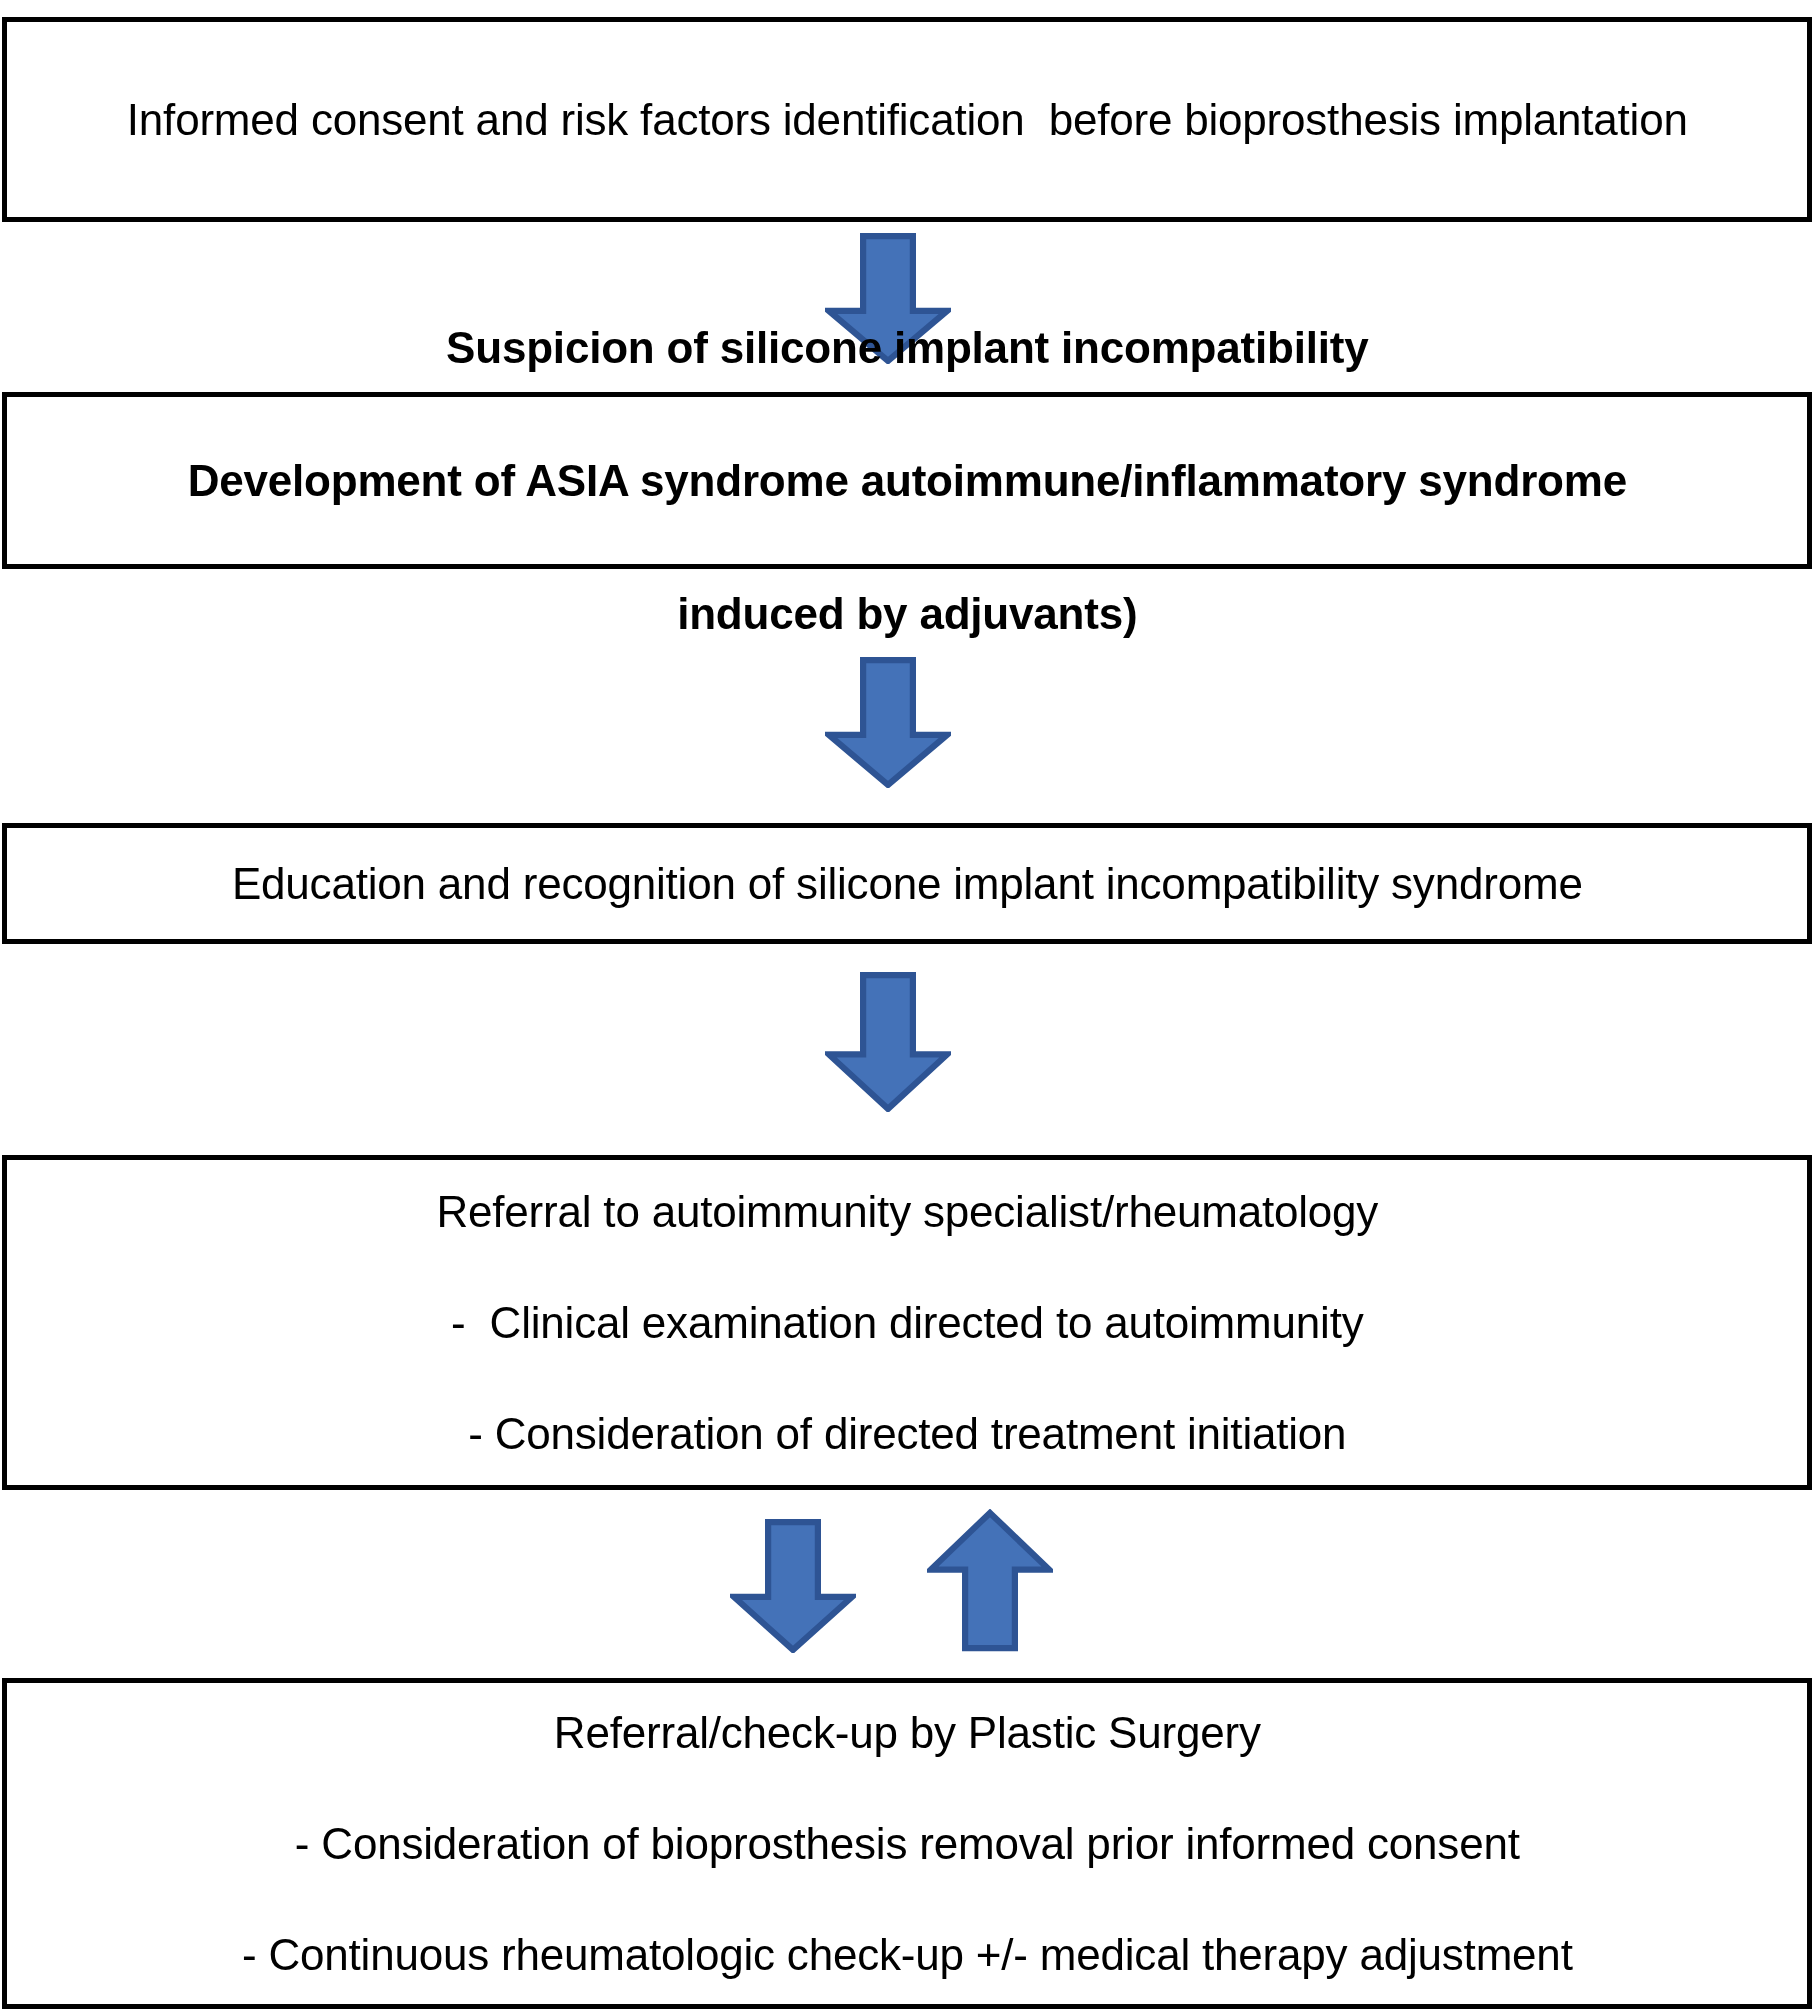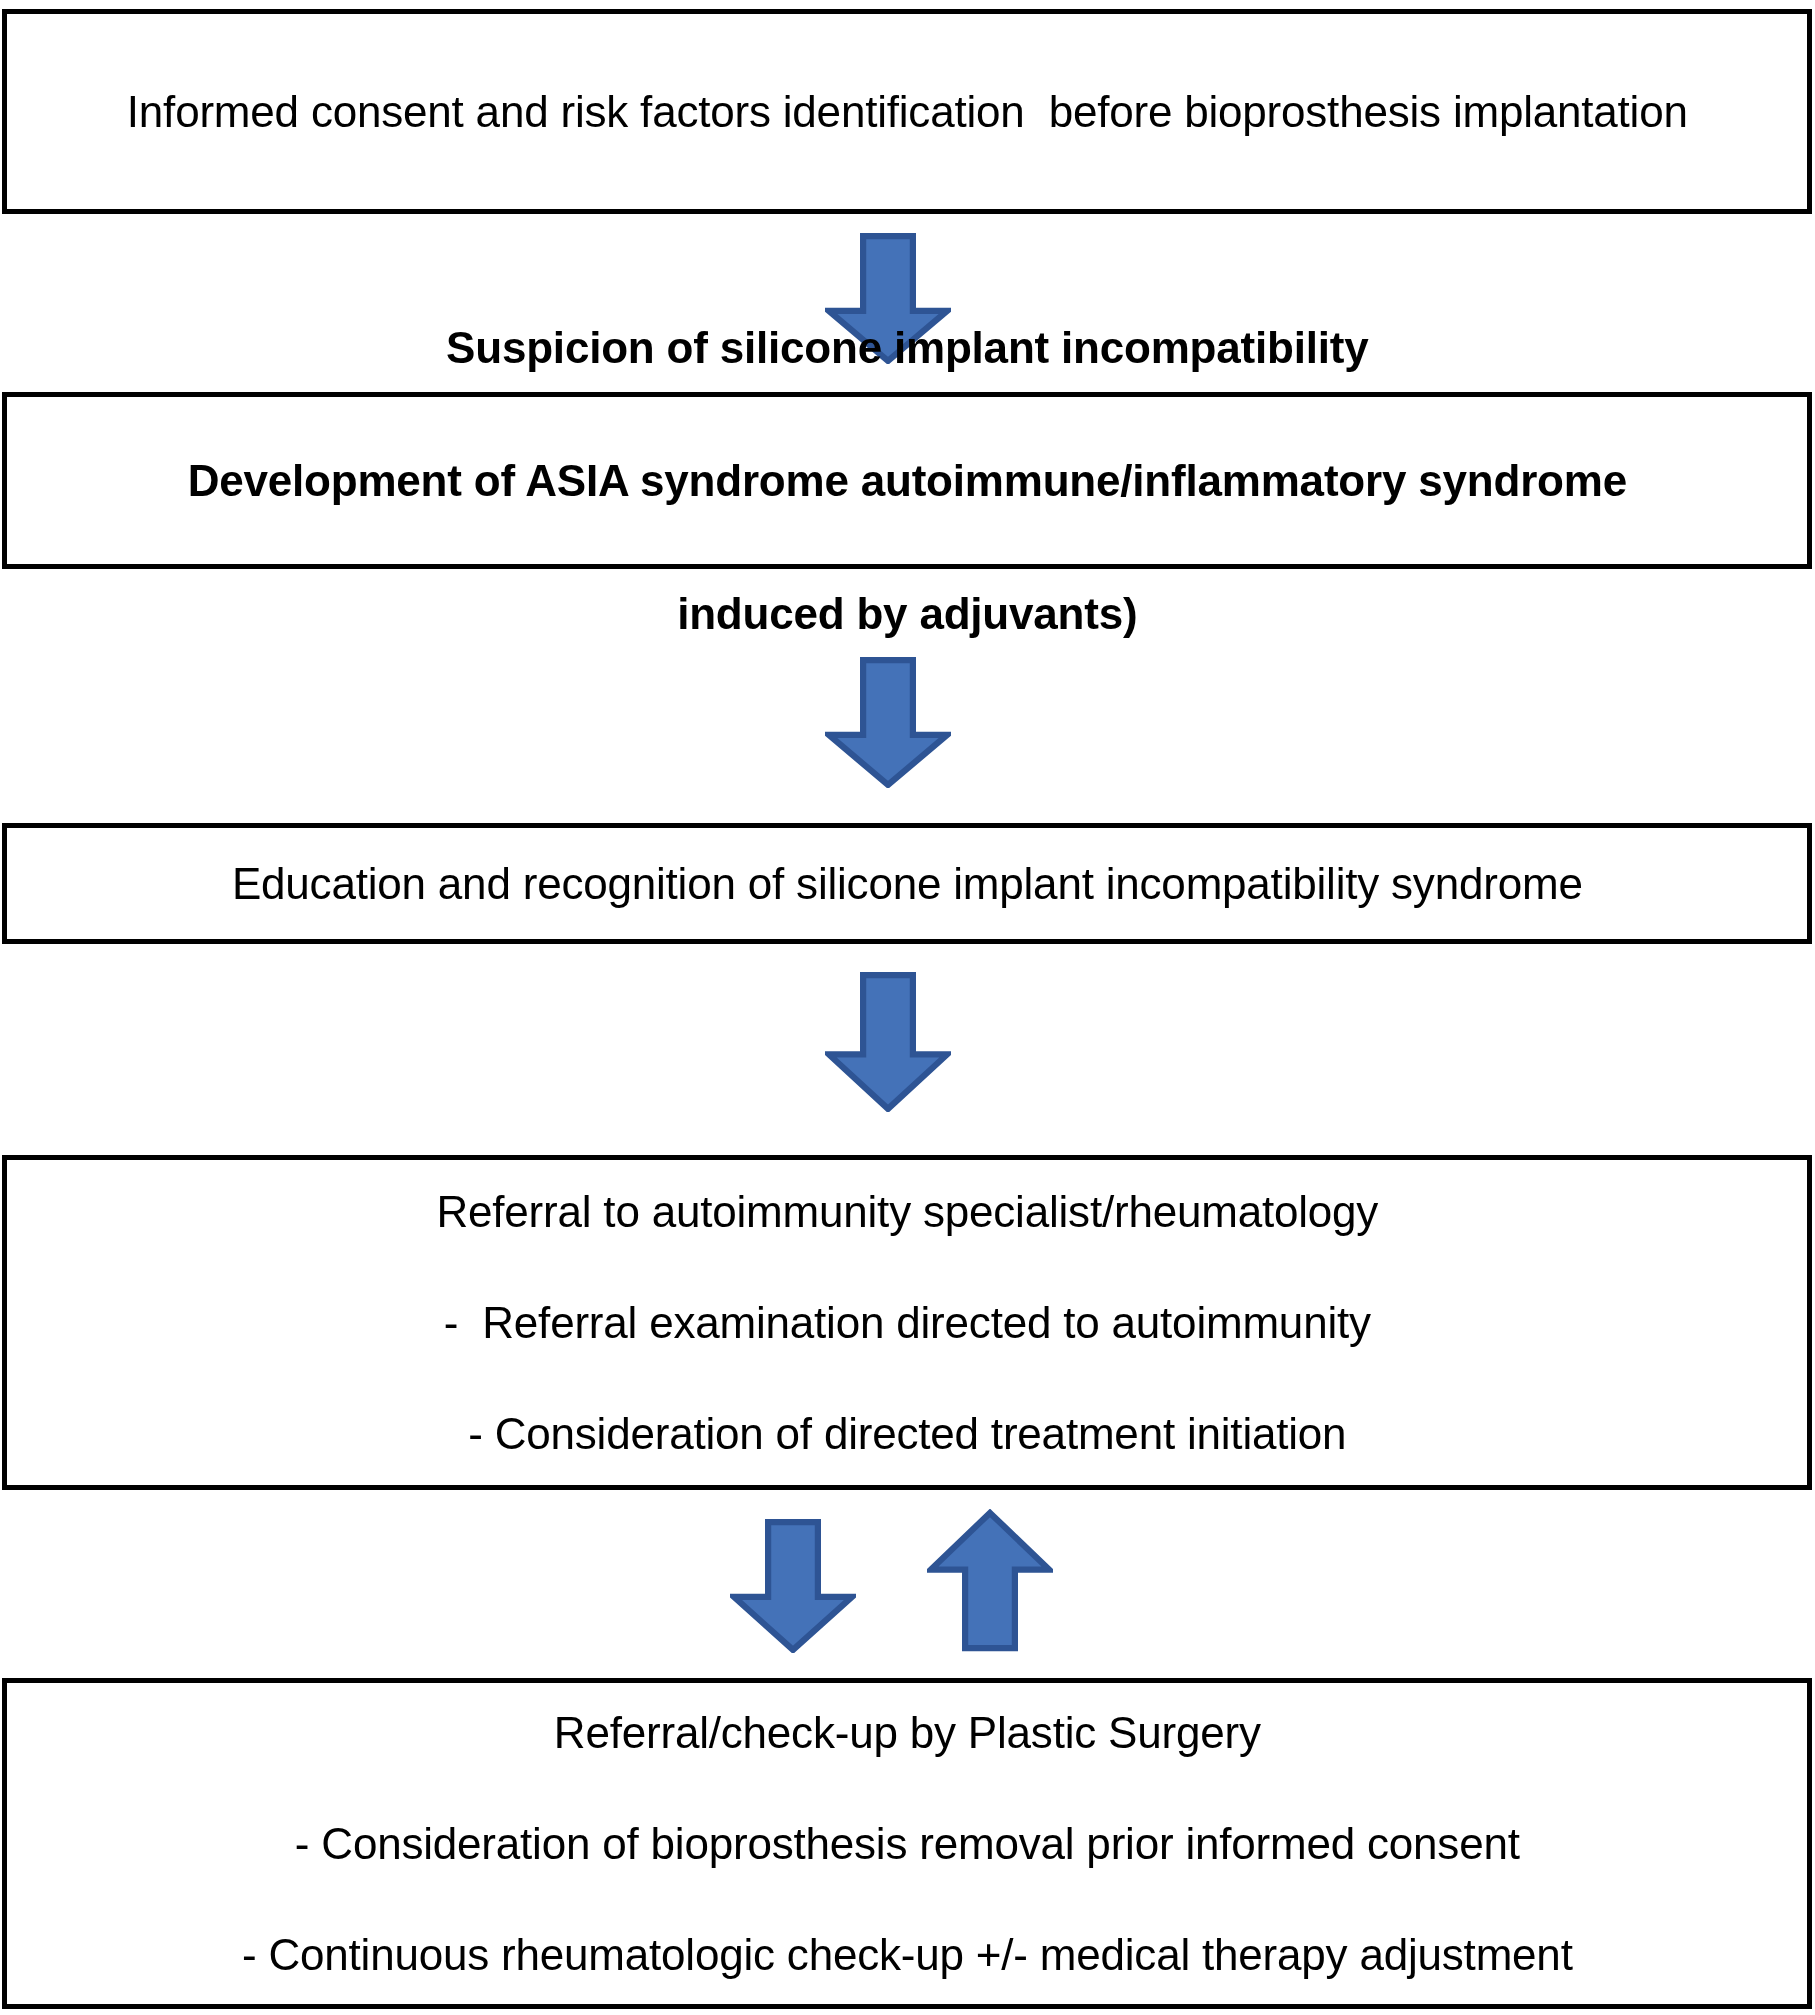--- a/index.html
+++ b/index.html
@@ -55,21 +55,21 @@
 
   
   .node-box.spaced .node-line + .node-line {
     margin-top: 76px;
   }
   .node-box.spaced-lg .node-line + .node-line {
     margin-top: 54px;
   }
 
   
-  #box-1 { left: 2.3px;  top: 9px;    width: 1810px; height: 205px; }
+  #box-1 { left: 2.3px;  top: 17px;    width: 1810px; height: 205px; }
   #box-2 { left: 2.3px;  top: 392px;  width: 1810px; height: 177px; }
   #box-3 { left: 2.3px;  top: 823px; width: 1810px; height: 121px; align-items: flex-end; }
   #box-4 { left: 2.3px;  top: 1155px; width: 1810px; height: 335px; }
   #box-5 { left: 2.3px;  top: 1678px; width: 1810px; height: 331px; }
 
   
   .arrow {
     position: absolute;
     display: block;
   }
@@ -113,21 +113,21 @@
   </div>
 
   <div class="arrow" id="arrow-3">
     <svg viewBox="0 0 162 180" preserveAspectRatio="none" aria-hidden="true">
       <polygon points="49,4 113,4 113,106 157,106 81,176 5,106 49,106" fill="#4472B8" stroke="#2E5494" stroke-width="8" stroke-linejoin="miter"></polygon>
     </svg>
   </div>
 
   <div class="node-box spaced-lg" id="box-4">
     <span class="node-line">Referral to autoimmunity specialist/rheumatology</span>
-    <span class="node-line">-  Referral examination directed to autoimmunity</span>
+    <span class="node-line">-  Clinical examination directed to autoimmunity</span>
     <span class="node-line">- Consideration of directed treatment initiation</span>
   </div>
 
   <div class="arrow" id="arrow-4-down">
     <svg viewBox="0 0 162 172" preserveAspectRatio="none" aria-hidden="true">
       <polygon points="49,4 113,4 113,100 157,100 81,168 5,100 49,100" fill="#4472B8" stroke="#2E5494" stroke-width="8" stroke-linejoin="miter"></polygon>
     </svg>
   </div>
 
   <div class="arrow" id="arrow-4-up">

